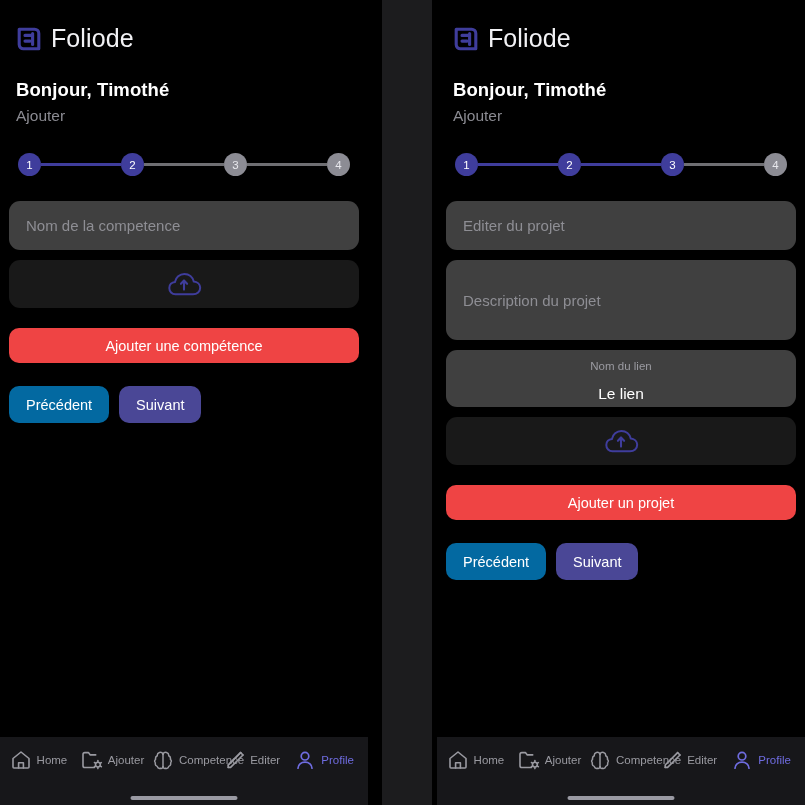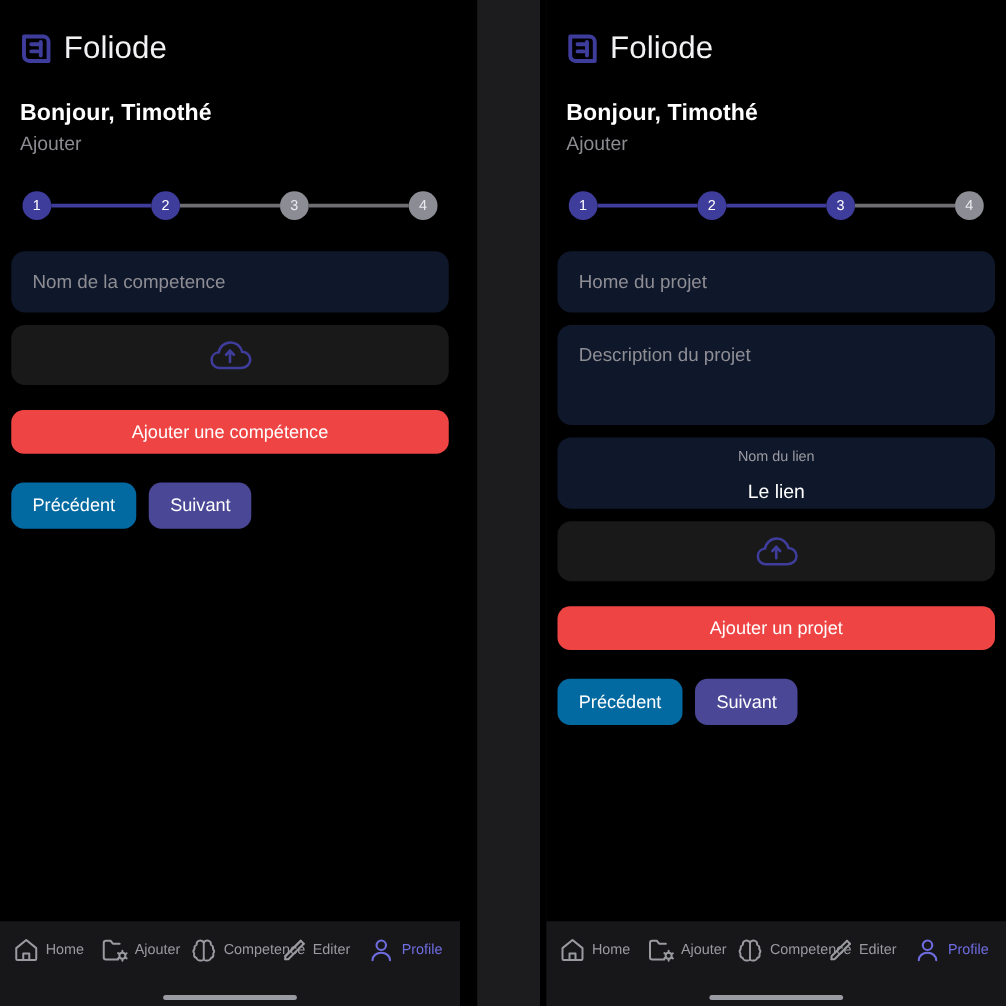--- a/index.html
+++ b/index.html
@@ -90,33 +90,33 @@
   .track {
     flex: 1 1 auto;
     height: 3px;
     background: #6f6f73;
   }
   .track.on { background: #3f3d9c; }
 
   
   .fields { margin-top: 25px; display: flex; flex-direction: column; gap: 10px; }
   .field {
-    background: #0f172a;
+    background: #404040;
     border-radius: 11px;
     padding: 16px 17px;
     min-height: 49px;
     display: flex;
     flex-direction: column;
     justify-content: center;
   }
   .field .ph {
     color: #8e8e94;
     font-size: 15px;
   }
-  .field.tall { height: 80px; justify-content: flex-start; }
+  .field.tall { height: 80px; justify-content: center; }
   .field.filled { padding-top: 10px; padding-bottom: 4px; text-align: center; }
   .field .lab { color: #9a9aa0; font-size: 11.5px; }
   .field .val { color: #ffffff; font-size: 15.5px; margin-top: 13px; }
 
   .upload {
     background: #191919;
     border-radius: 11px;
     height: 48px;
     display: flex;
     align-items: center;
@@ -321,21 +321,21 @@
         <div class="track on"></div>
         <div class="step on">2</div>
         <div class="track on"></div>
         <div class="step on">3</div>
         <div class="track"></div>
         <div class="step off">4</div>
       </div>
 
       <div class="fields">
         <div class="field">
-          <span class="ph">Home du projet</span>
+          <span class="ph">Editer du projet</span>
         </div>
 
         <div class="field tall">
           <span class="ph">Description du projet</span>
         </div>
 
         <div class="field filled">
           <span class="lab">Nom du lien</span>
           <span class="val">Le lien</span>
         </div>

